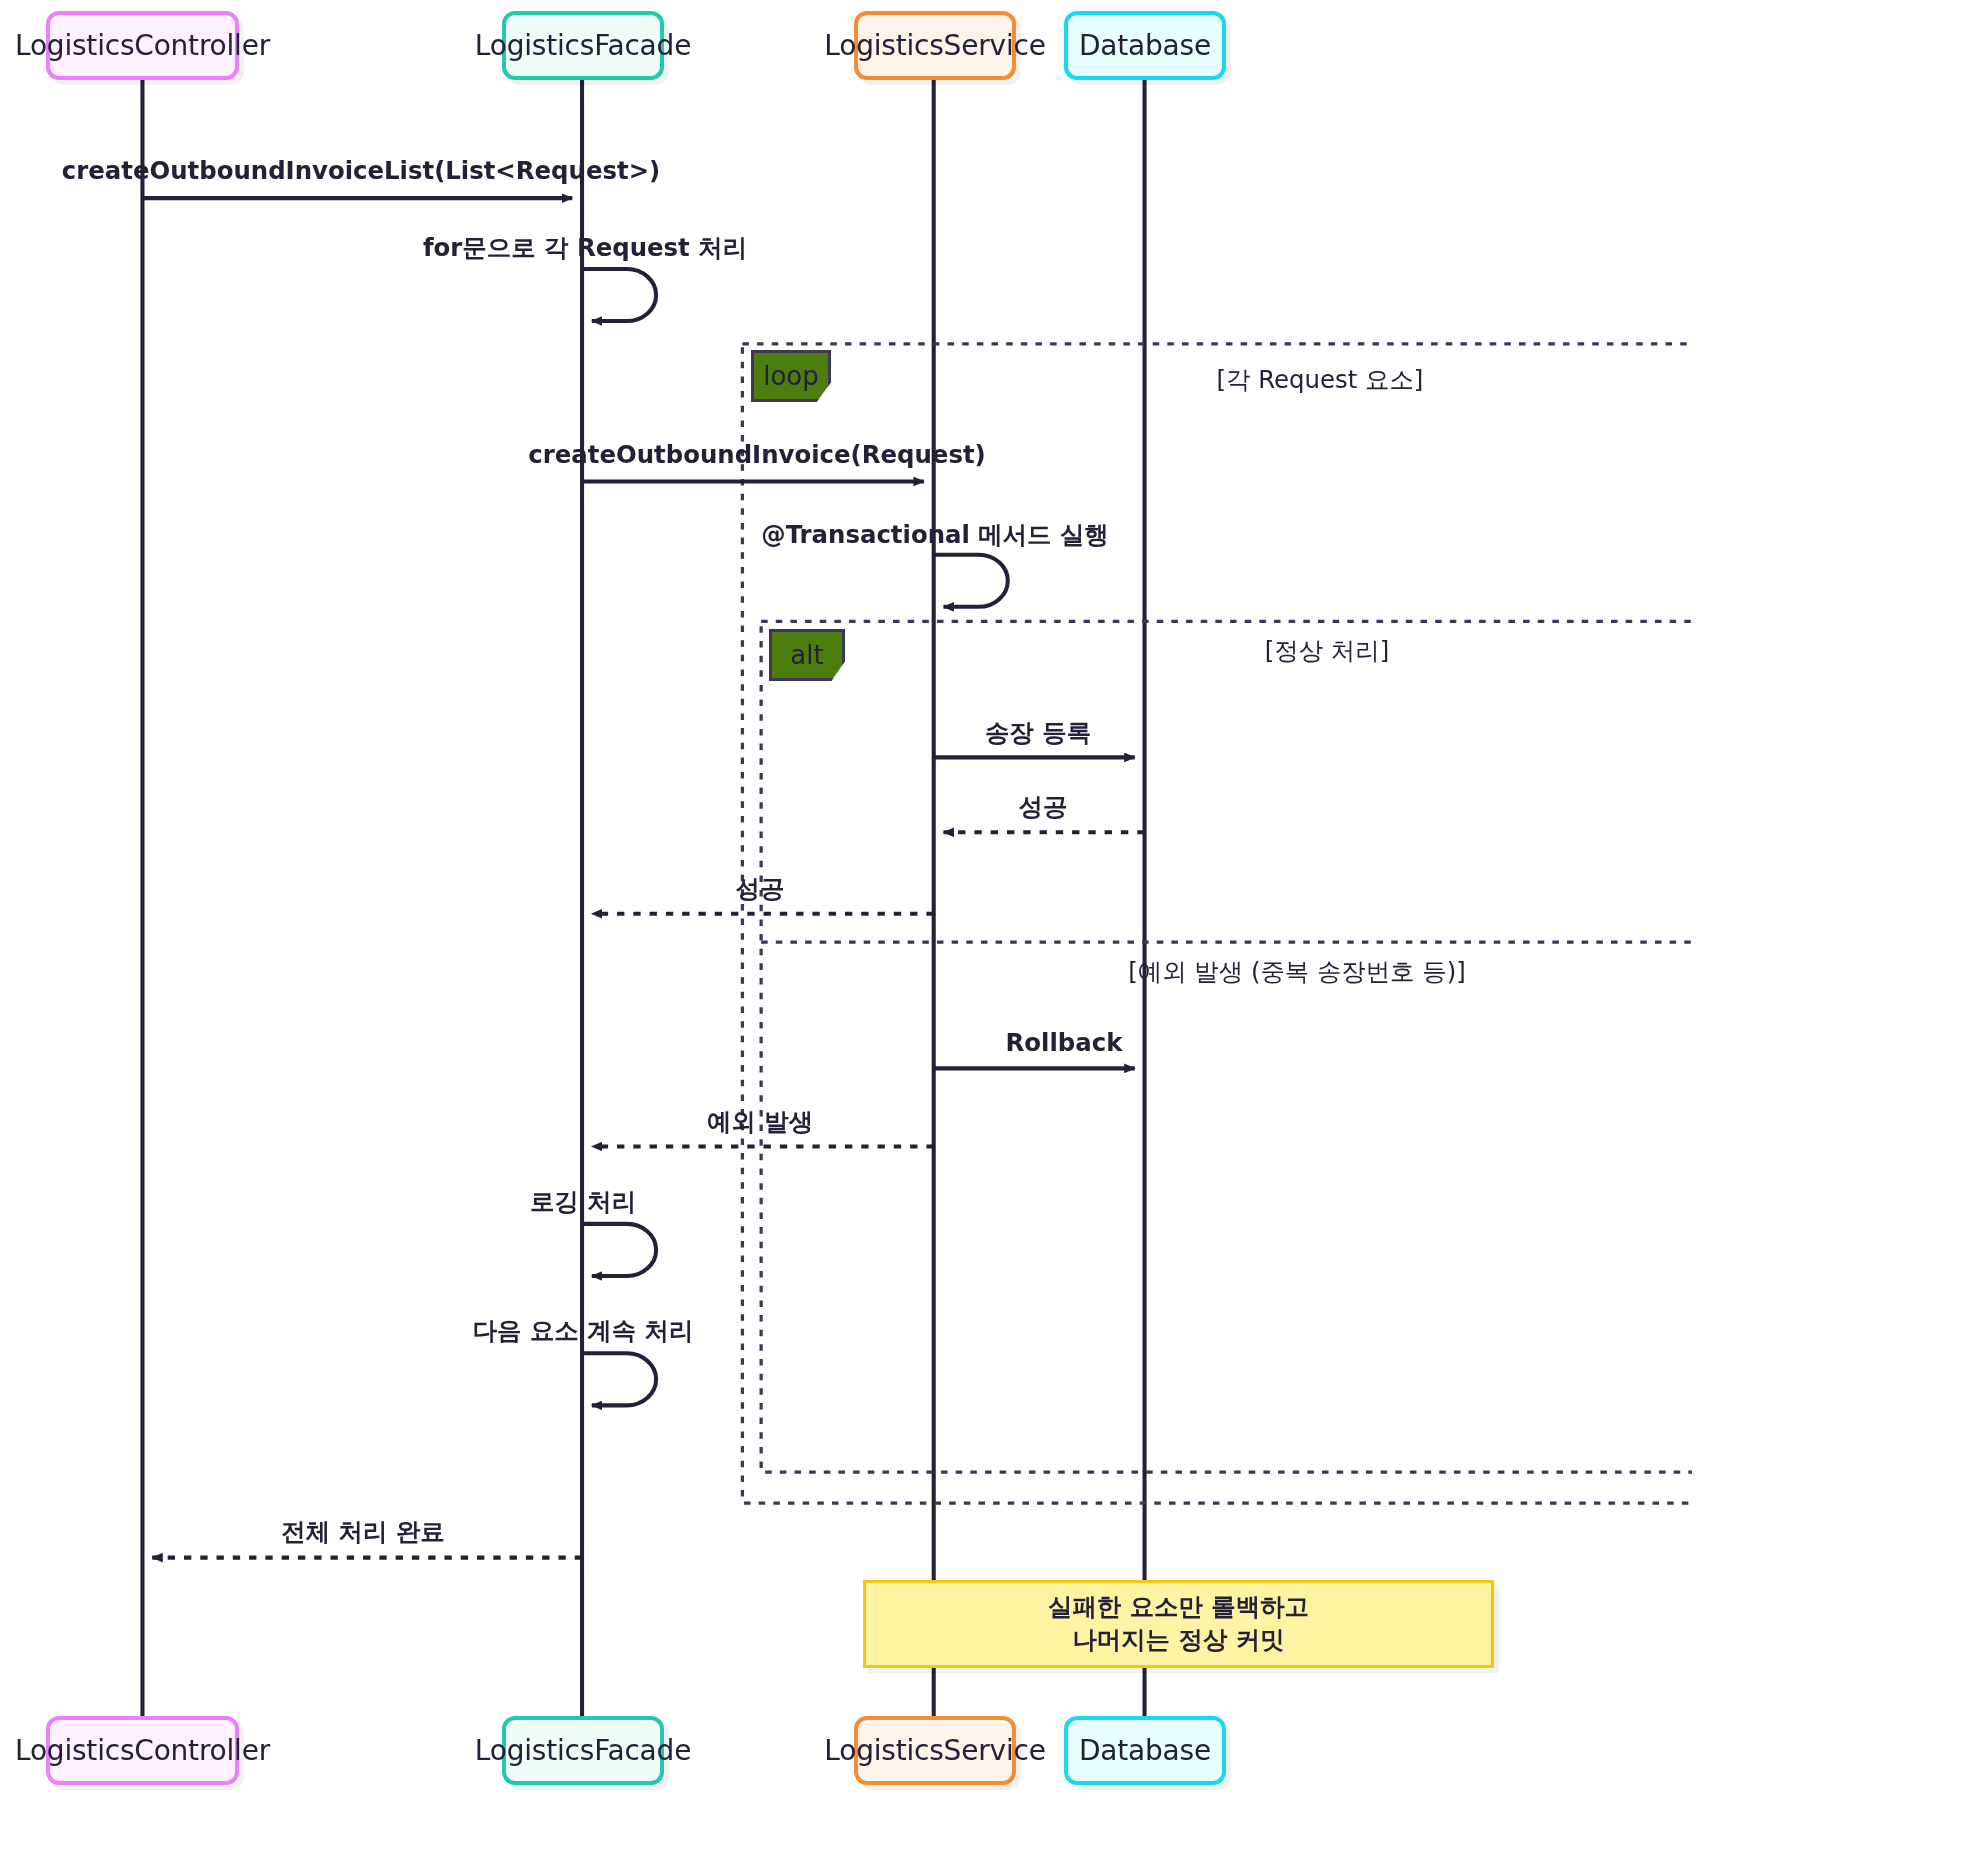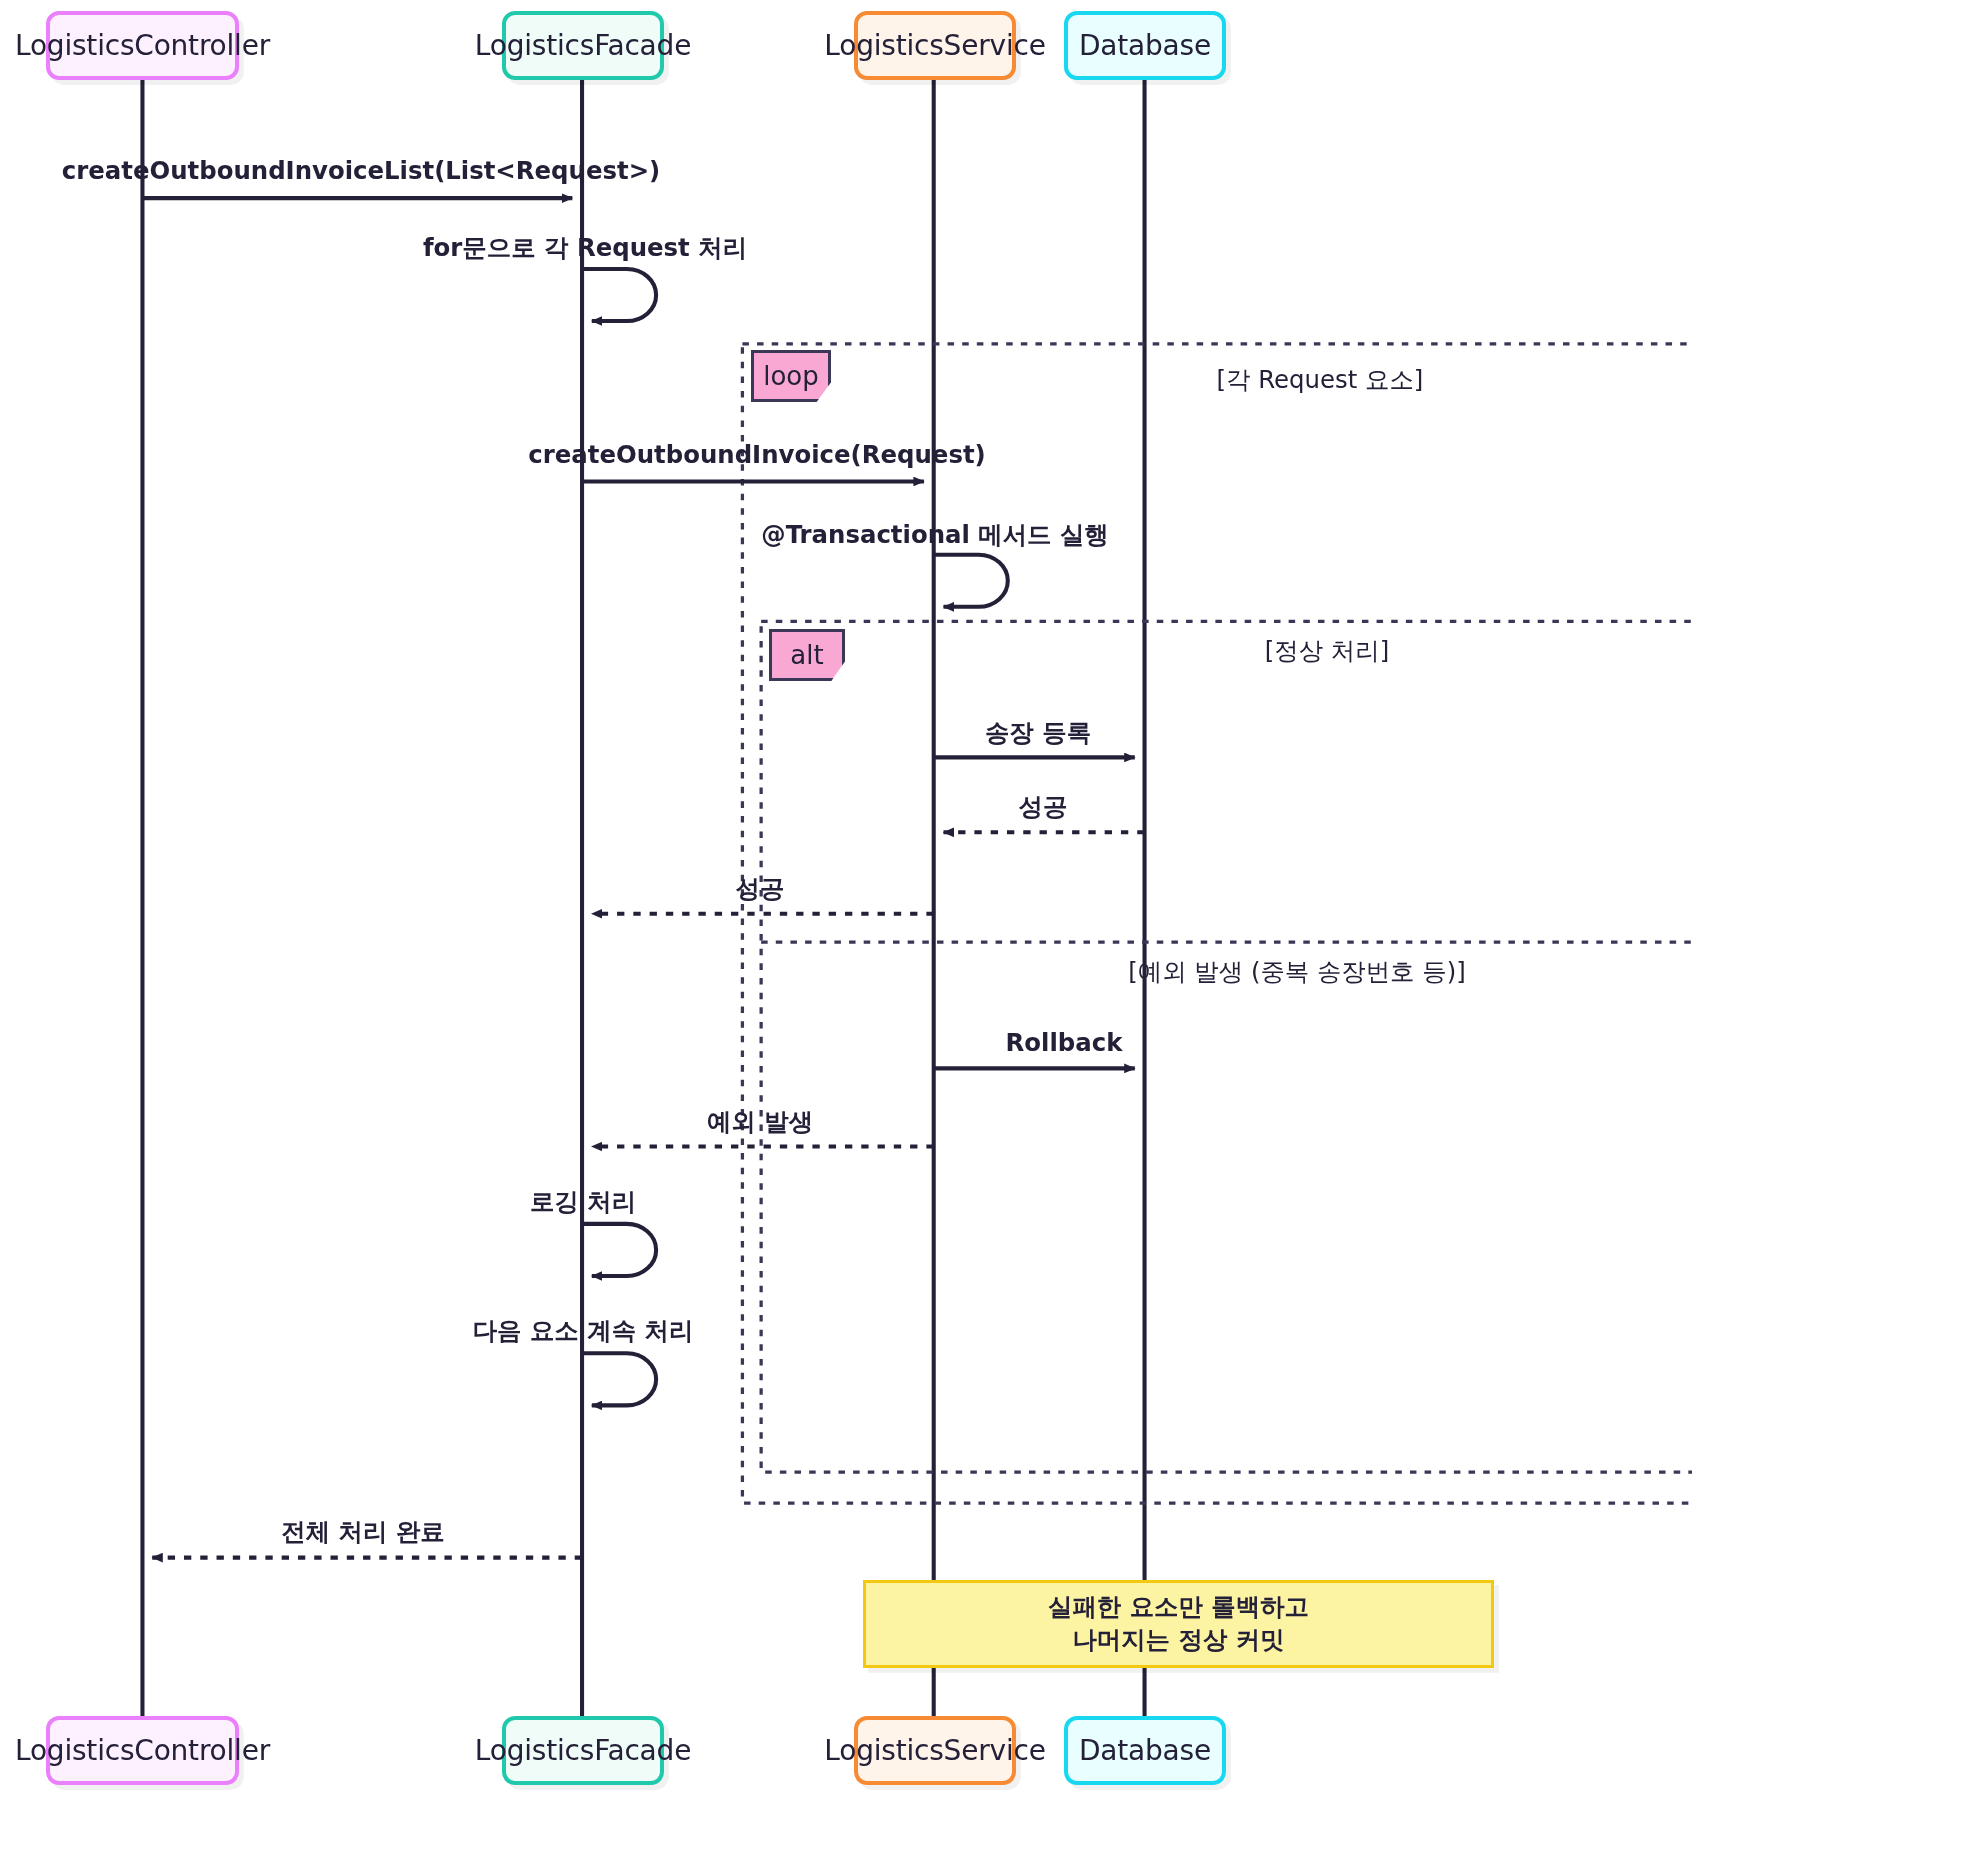--- a/index.html
+++ b/index.html
@@ -52,21 +52,21 @@
     color: #232038;
     white-space: nowrap;
     z-index: 6;
     text-align: center;
   }
   .msg-label.ctr { transform: translateX(-50%); font-weight: bold; }
   
   .frag-tab {
     position: absolute;
     box-sizing: border-box;
-    background: #f9a8d4;
+    background: #4d7c0f;
     border: 3.3px solid #3b3756;
     display: flex;
     align-items: center;
     justify-content: center;
     font-size: 26px;
     color: #232038;
     z-index: 7;
     clip-path: polygon(0 0, 100% 0, 100% 62%, 82% 100%, 0 100%);
     box-shadow: 4.1px 4.1px 0 0 rgba(0,0,0,0.05);
   }

